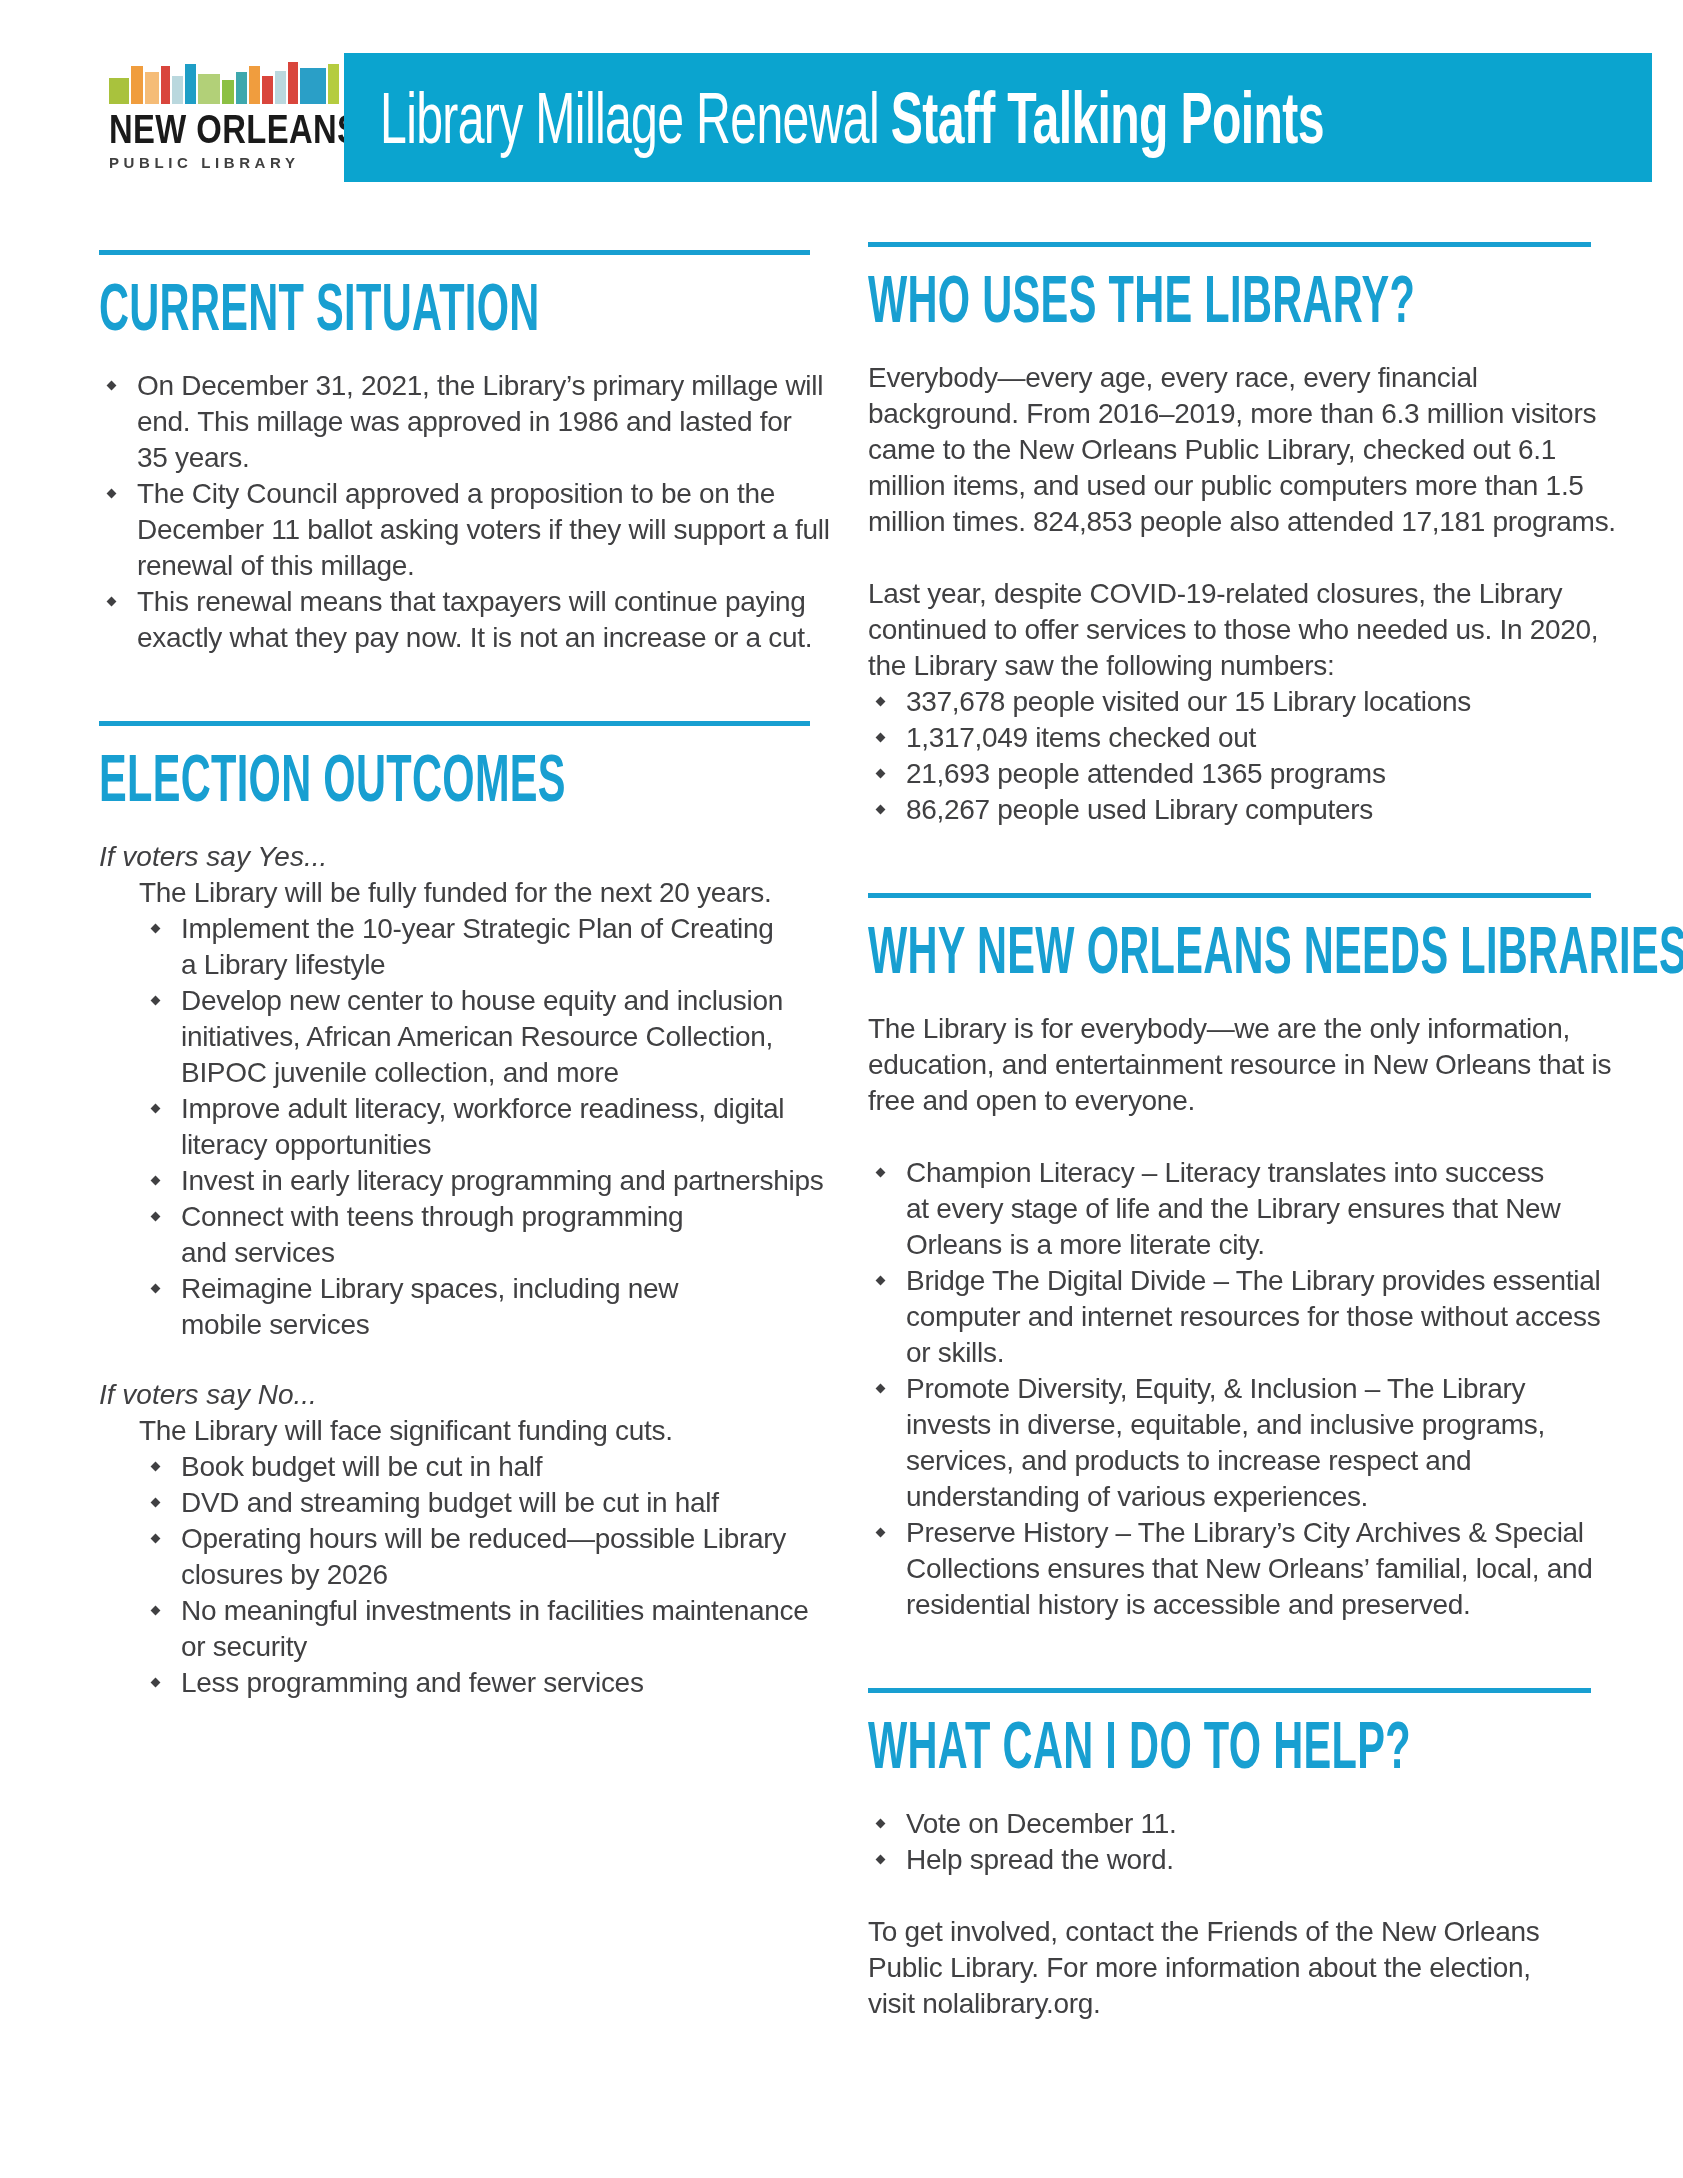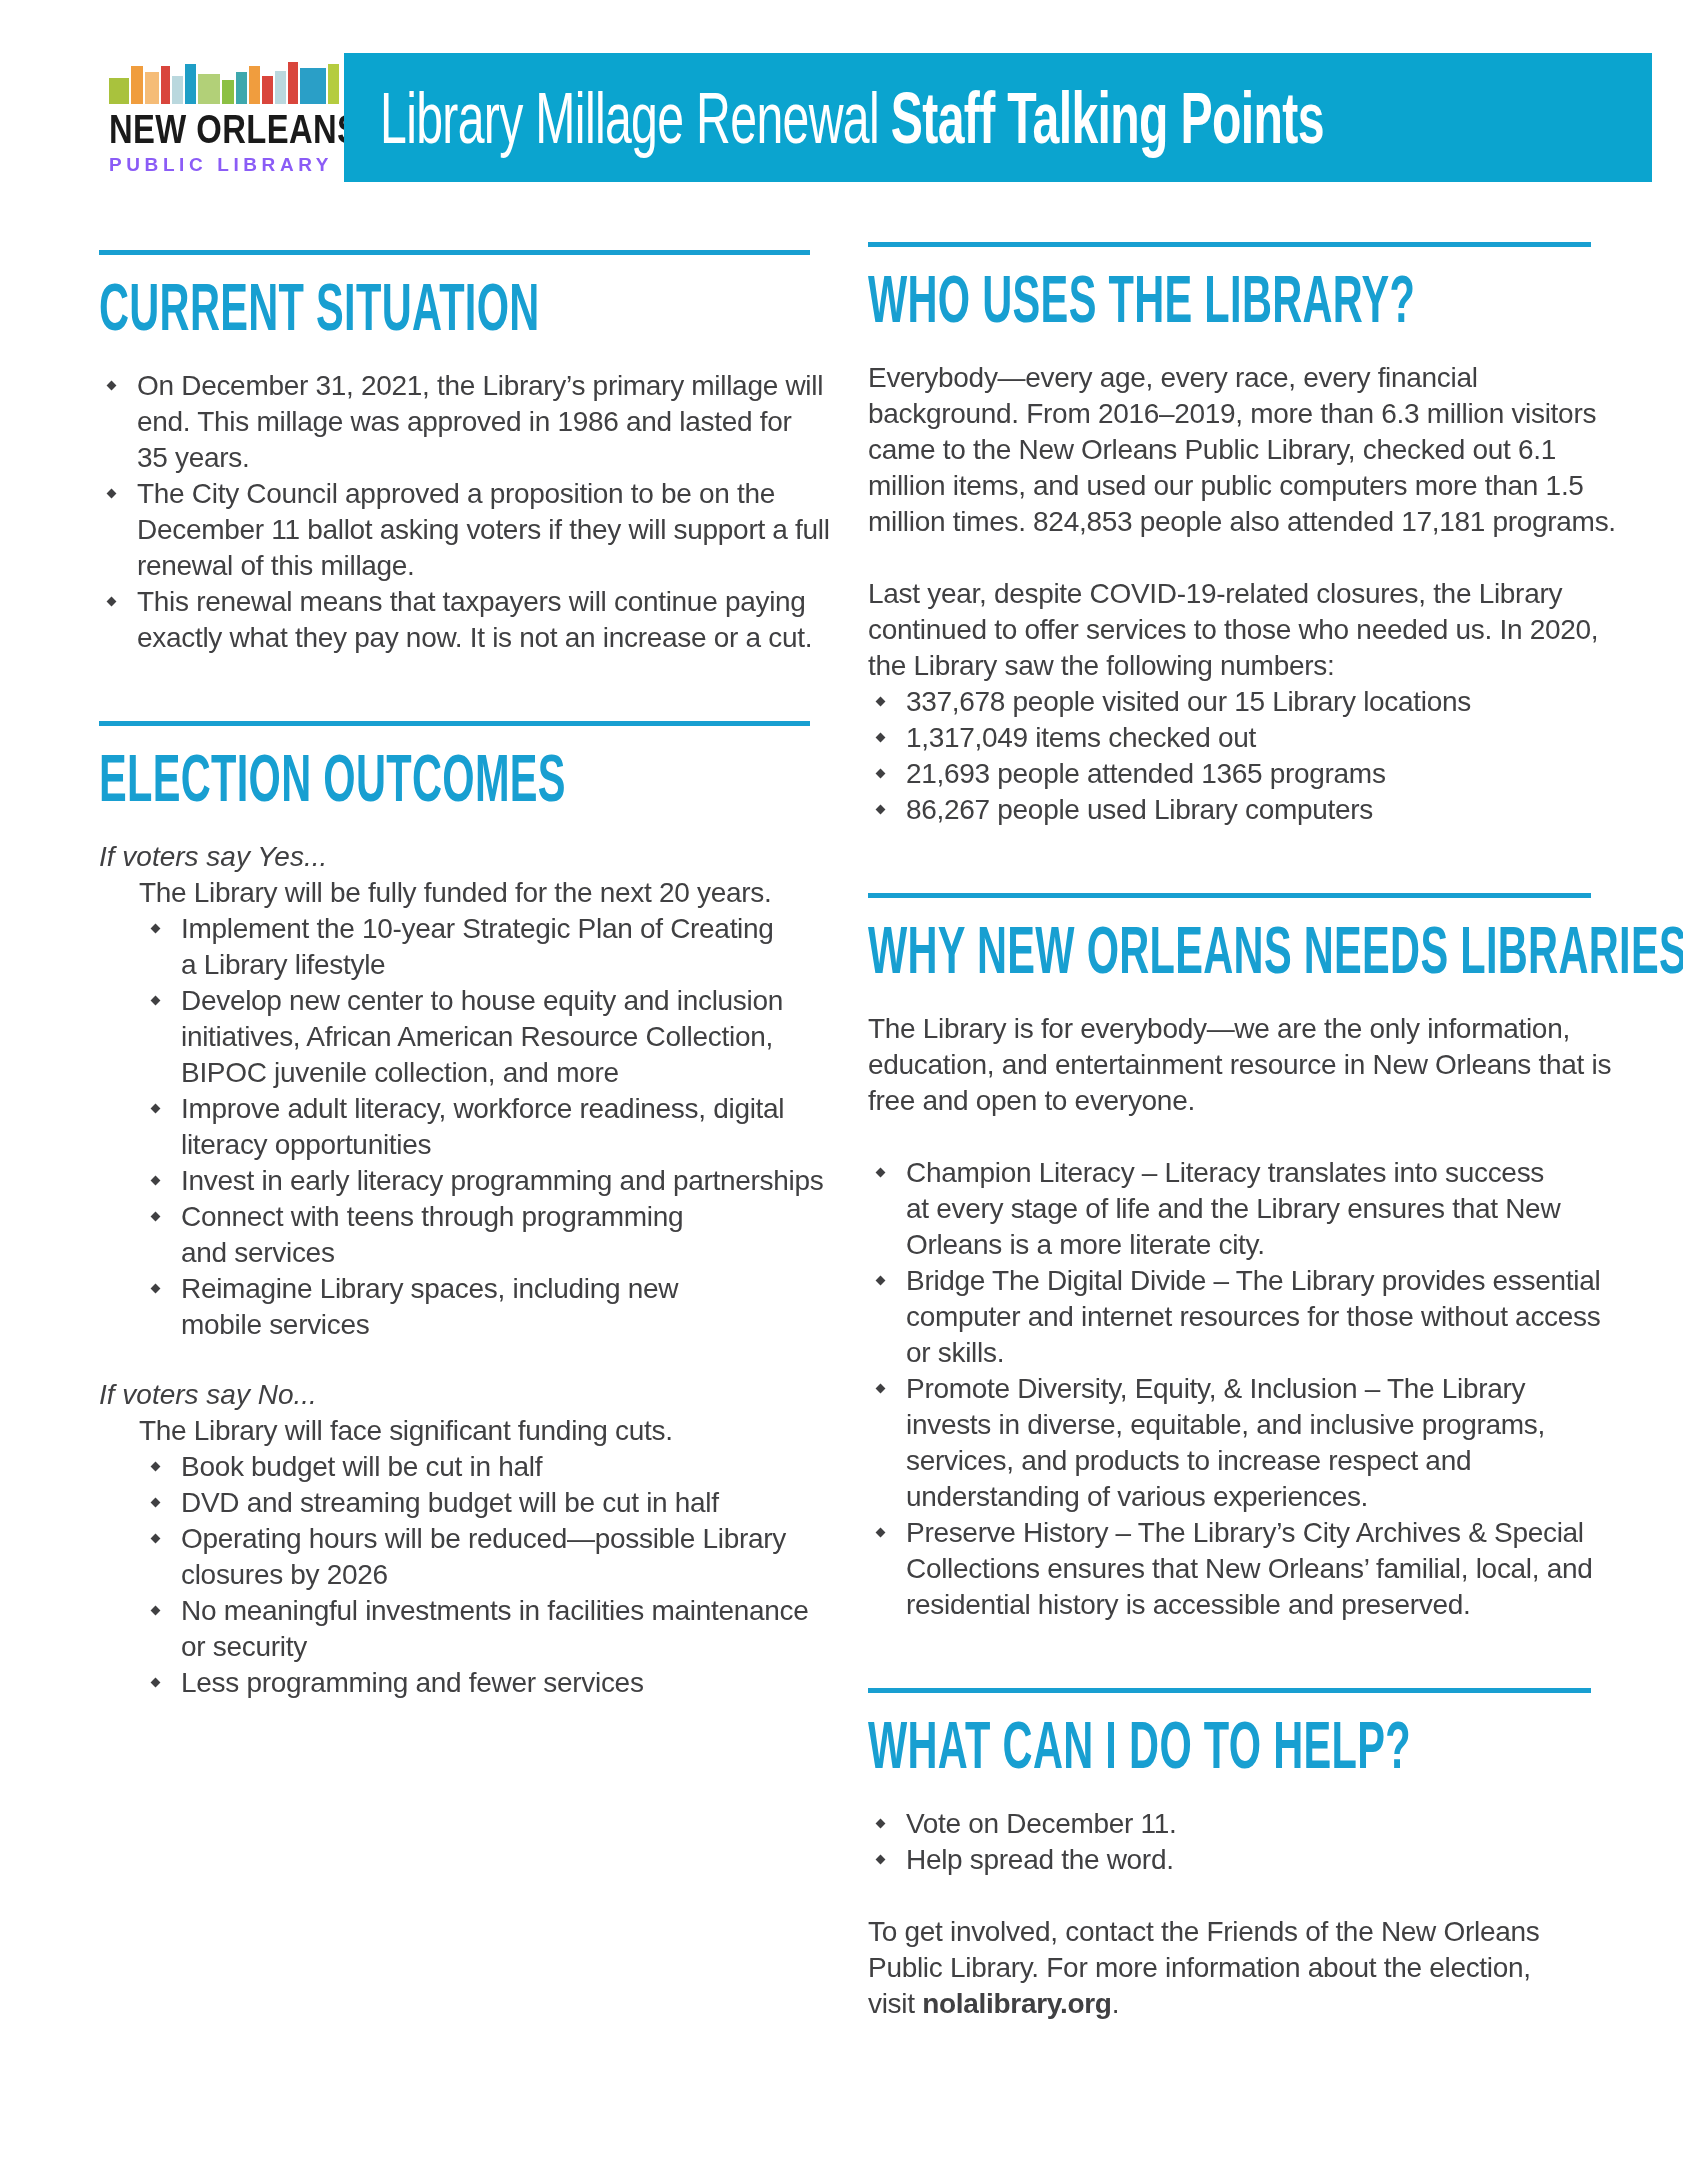--- a/index.html
+++ b/index.html
@@ -31,21 +31,21 @@
 
   #logo { position: absolute; left: 109px; top: 57px; width: 230px; }
   #logo-books { display: flex; align-items: flex-end; height: 47px; gap: 2px; }
   .book { flex: 0 0 auto; }
   .org1 {
     font-size: 41px; font-weight: 700; line-height: 44px; color: #1a1a1a;
     transform: scaleX(0.80); transform-origin: left center;
     white-space: nowrap; margin-top: 3px; letter-spacing: 0.5px;
   }
   .org2 {
-    font-size: 19px; font-weight: 700; color: #8b5cf6;
+    font-size: 15px; font-weight: 700; color: #404040;
     letter-spacing: 4.6px; white-space: nowrap; margin-top: 3px;
   }
 
   
   #col-left  { position: absolute; left: 99px; top: 250px; width: 711px; }
   #col-right { position: absolute; left: 868px; top: 242px; width: 723px; }
 
   section { margin-bottom: 65px; }
   .rule { height: 5px; background: #189fd1; }
   h2 { margin: 20px 0 30px 0; font-size: 67px; line-height: 63px; font-weight: 700; color: #189fd1; }
@@ -68,21 +68,21 @@
   li { position: relative; padding-left: 38px; }
   .marker {
     position: absolute; left: 9px; top: 14px;
     width: 7px; height: 7px;
     background: #404042;
     transform: rotate(45deg);
   }
   .voter-label { font-weight: 400; font-style: italic; letter-spacing: 0; }
   .voter-intro { padding-left: 40px; }
   .voter ul.bullets { margin-left: 44px; }
-  strong { font-weight: 700; text-align: right; }
+  strong { font-weight: 400; text-align: right; }
 </style>
 </head>
 <body>
 
 <div id="logo">
   <div id="logo-books">
       <div class="book" style="width: 20px; height: 26px; background: rgb(169, 194, 61);"></div>
       <div class="book" style="width: 12px; height: 38px; background: rgb(240, 157, 62);"></div>
       <div class="book" style="width: 14px; height: 32px; background: rgb(245, 188, 119);"></div>
       <div class="book" style="width: 9px; height: 38px; background: rgb(217, 69, 60);"></div>

